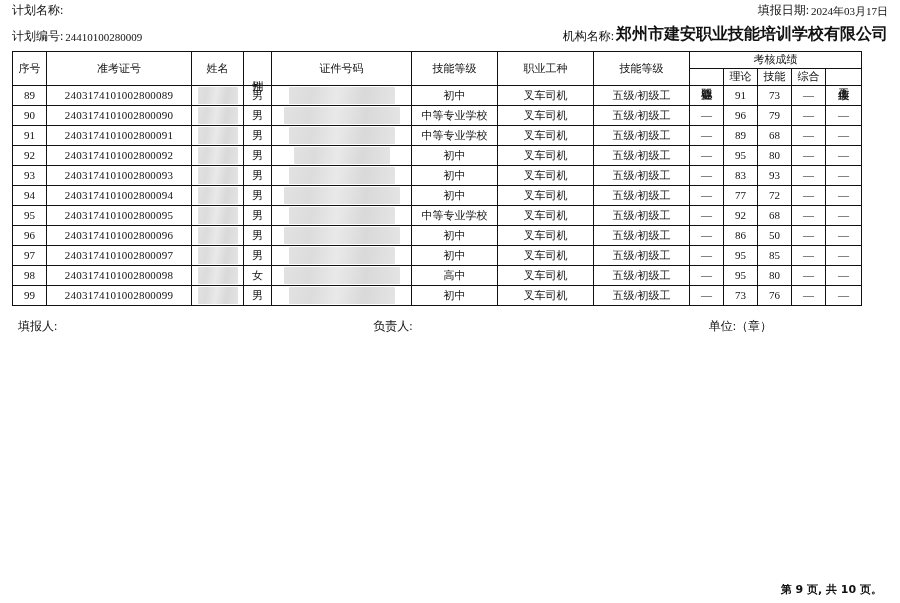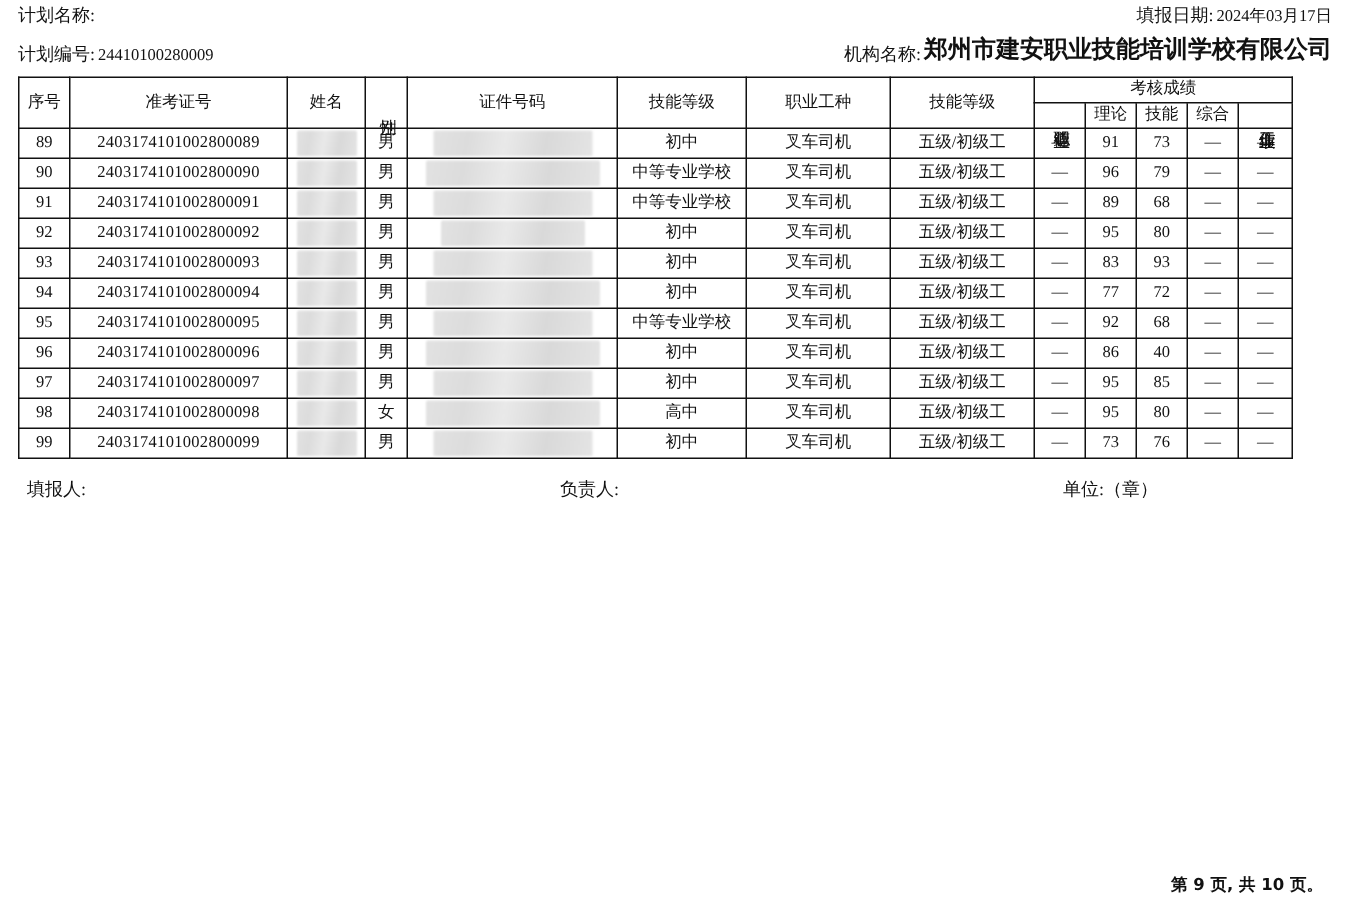--- a/index.html
+++ b/index.html
@@ -347,21 +347,21 @@
           </td>
         <td>男</td>
         <td>
             <span class="redact w-id2"></span>
           </td>
         <td class="two-line">初中</td>
         <td>叉车司机</td>
         <td>五级/初级工</td>
         <td>—</td>
         <td>86</td>
-        <td>40</td>
+        <td>50</td>
         <td>—</td>
         <td>—</td>
       </tr>
       <tr class="cell-row">
         <td class="num">97</td>
         <td class="code">2403174101002800097</td>
         <td>
             <span class="redact w-name"></span>
           </td>
         <td>男</td>

